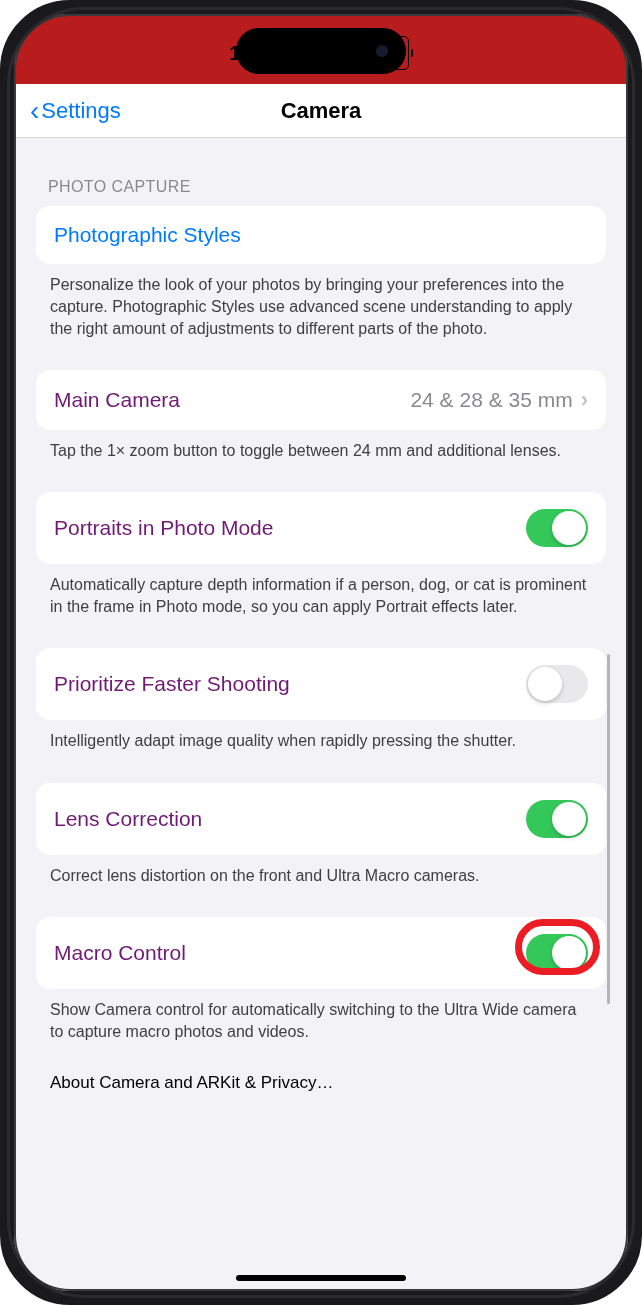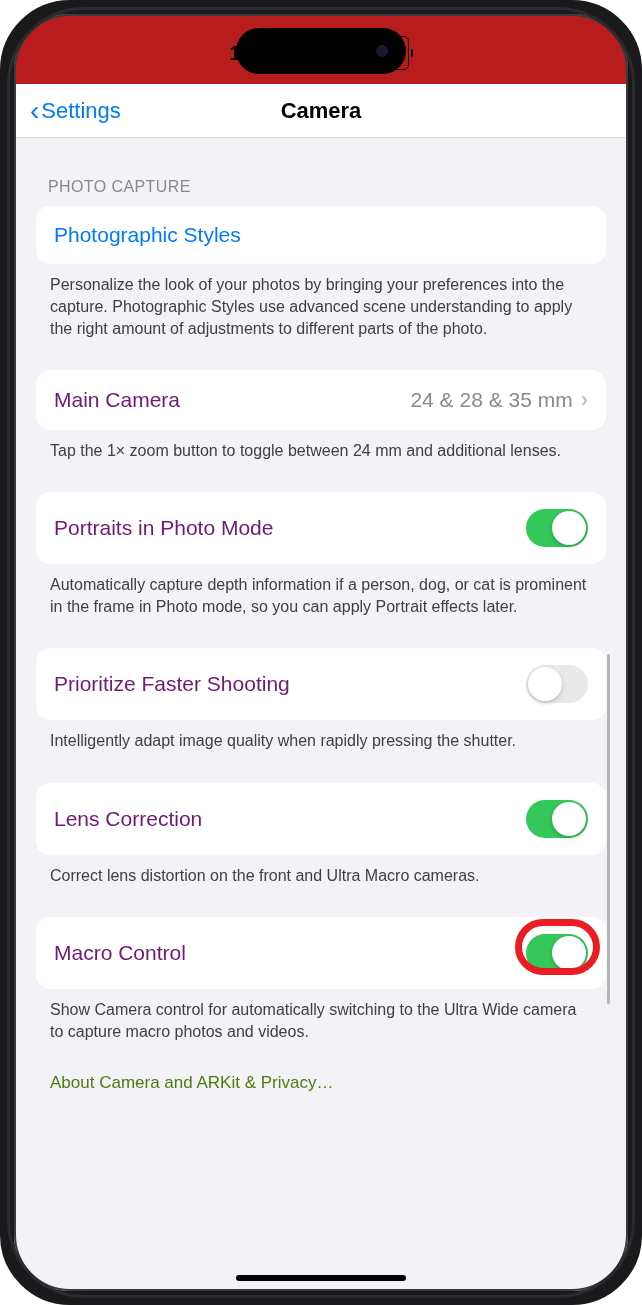--- a/index.html
+++ b/index.html
@@ -188,21 +188,21 @@
     .toggle.on .toggle-knob { right: 2px; }
     .toggle.off .toggle-knob { left: 2px; }
     .spacer-lg { height: 30px; }
     .highlight-ring{
       position:absolute;
       border:7px solid #ec1c24;
       border-radius:30px;
       pointer-events:none;
     }
     .bottom-link{
-      color:#4d7c0f;
+      color:#000000;
       font-size:17px;
       padding: 30px 14px 40px;
     }
     .home-indicator{
       position:absolute;
       bottom:10px;left:50%;transform:translateX(-50%);
       width:170px;height:6px;background:#000;border-radius:3px;
     }
     .side-buttons{position:absolute;pointer-events:none;}
     .btn-left{left:2px;width:5px;background:#2a2a2c;border-radius:3px 0 0 3px;}

